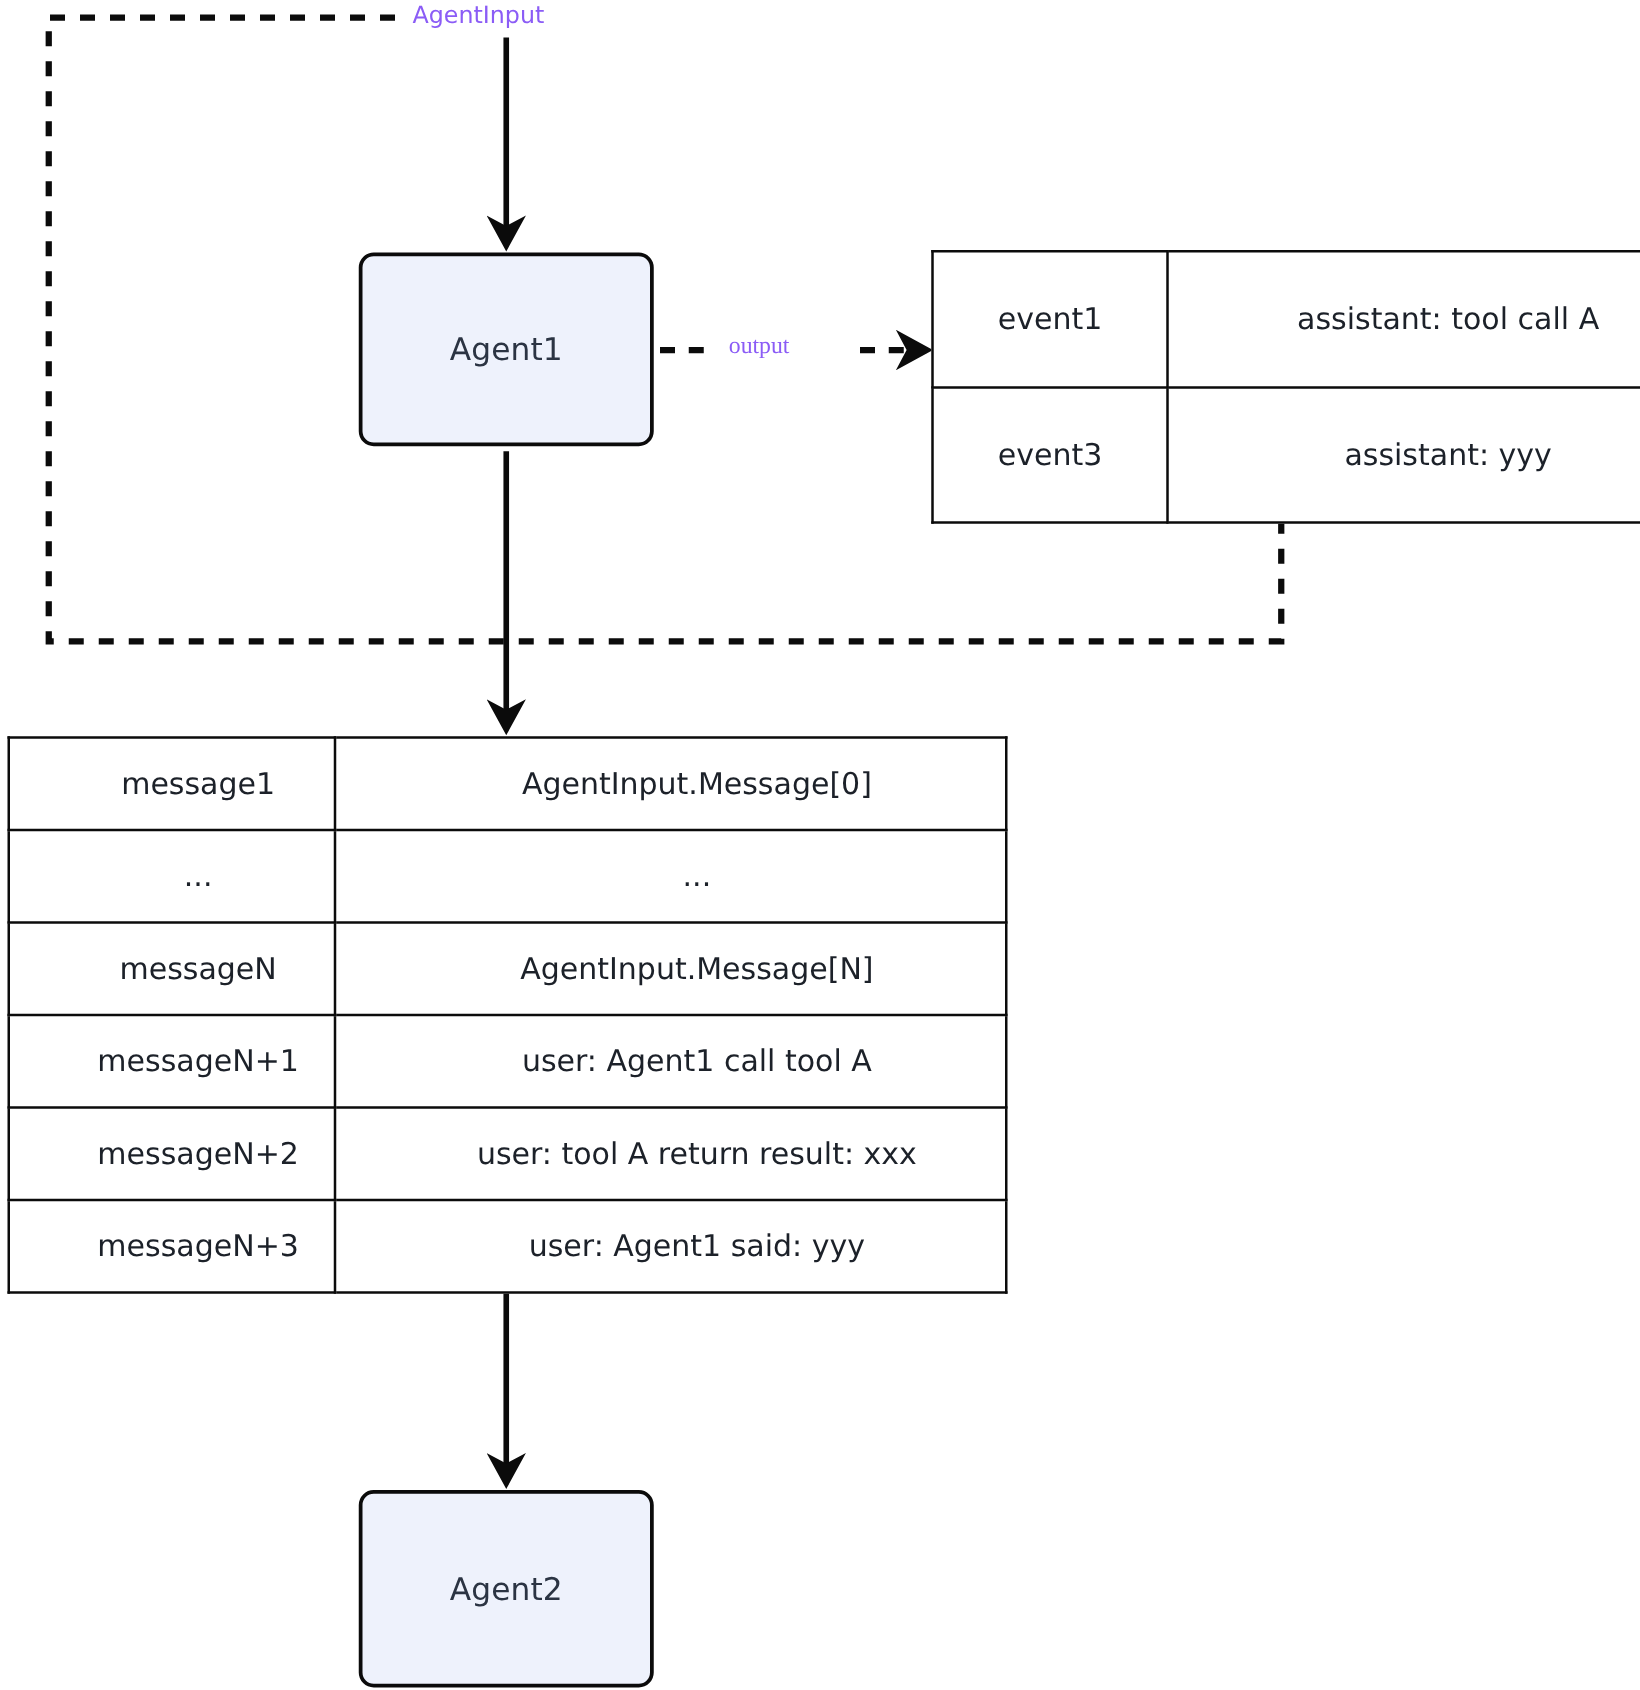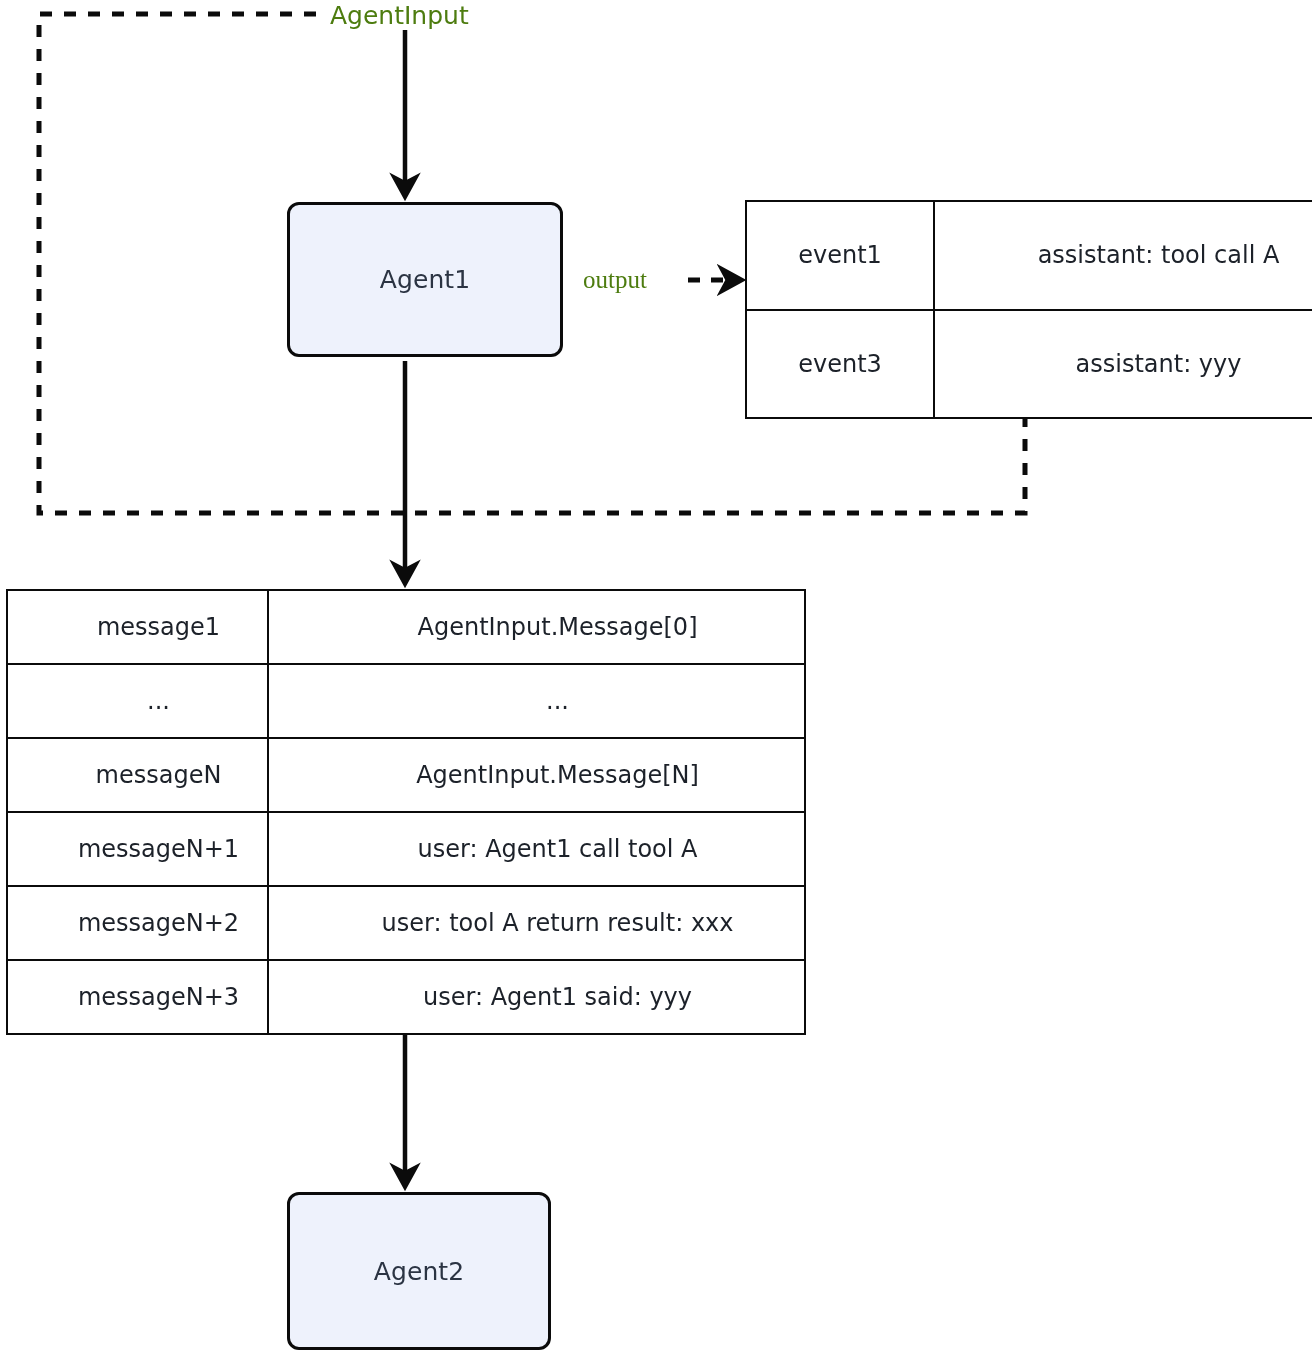--- a/index.html
+++ b/index.html
@@ -42,22 +42,22 @@
     align-items: center;
     justify-content: center;
   }
   .node-label {
     font-size: 25px;
     color: #2b3443;
     letter-spacing: 0.1px;
     line-height: 1;
   }
 
-  #agent1-node { left: 287px; top: 202px; width: 276px; height: 155px; }
-  #agent2-node { left: 287px; top: 1192px; width: 264px; height: 158px; }
+  #agent1-node { left: 287px; top: 202px; width: 236px; height: 155px; }
+  #agent2-node { left: 287px; top: 1192px; width: 236px; height: 158px; }
 
   
   .grid-table {
     position: absolute;
     box-sizing: border-box;
     border-collapse: collapse;
     background: #ffffff;
     table-layout: fixed;
   }
   .grid-table td {
@@ -88,22 +88,22 @@
     top: 589px;
     width: 800px;
     height: 432px;
   }
   #messages-table td { height: 72px; padding-left: 48px; }
   #messages-table .col-key { width: 205px; }
 
   
   .edge-label {
     position: absolute;
-    font-size: 25px;
-    color: #4d7c0f;
+    font-size: 19px;
+    color: #8b5cf6;
     line-height: 1;
     white-space: nowrap;
   }
   #agent-input-label { left: 330px; top: 3px; }
   #output-label { left: 583px; top: 267px; font-family: Liberation Serif, serif; }
 </style>
 </head>
 <body>
 
 <div class="canvas">

